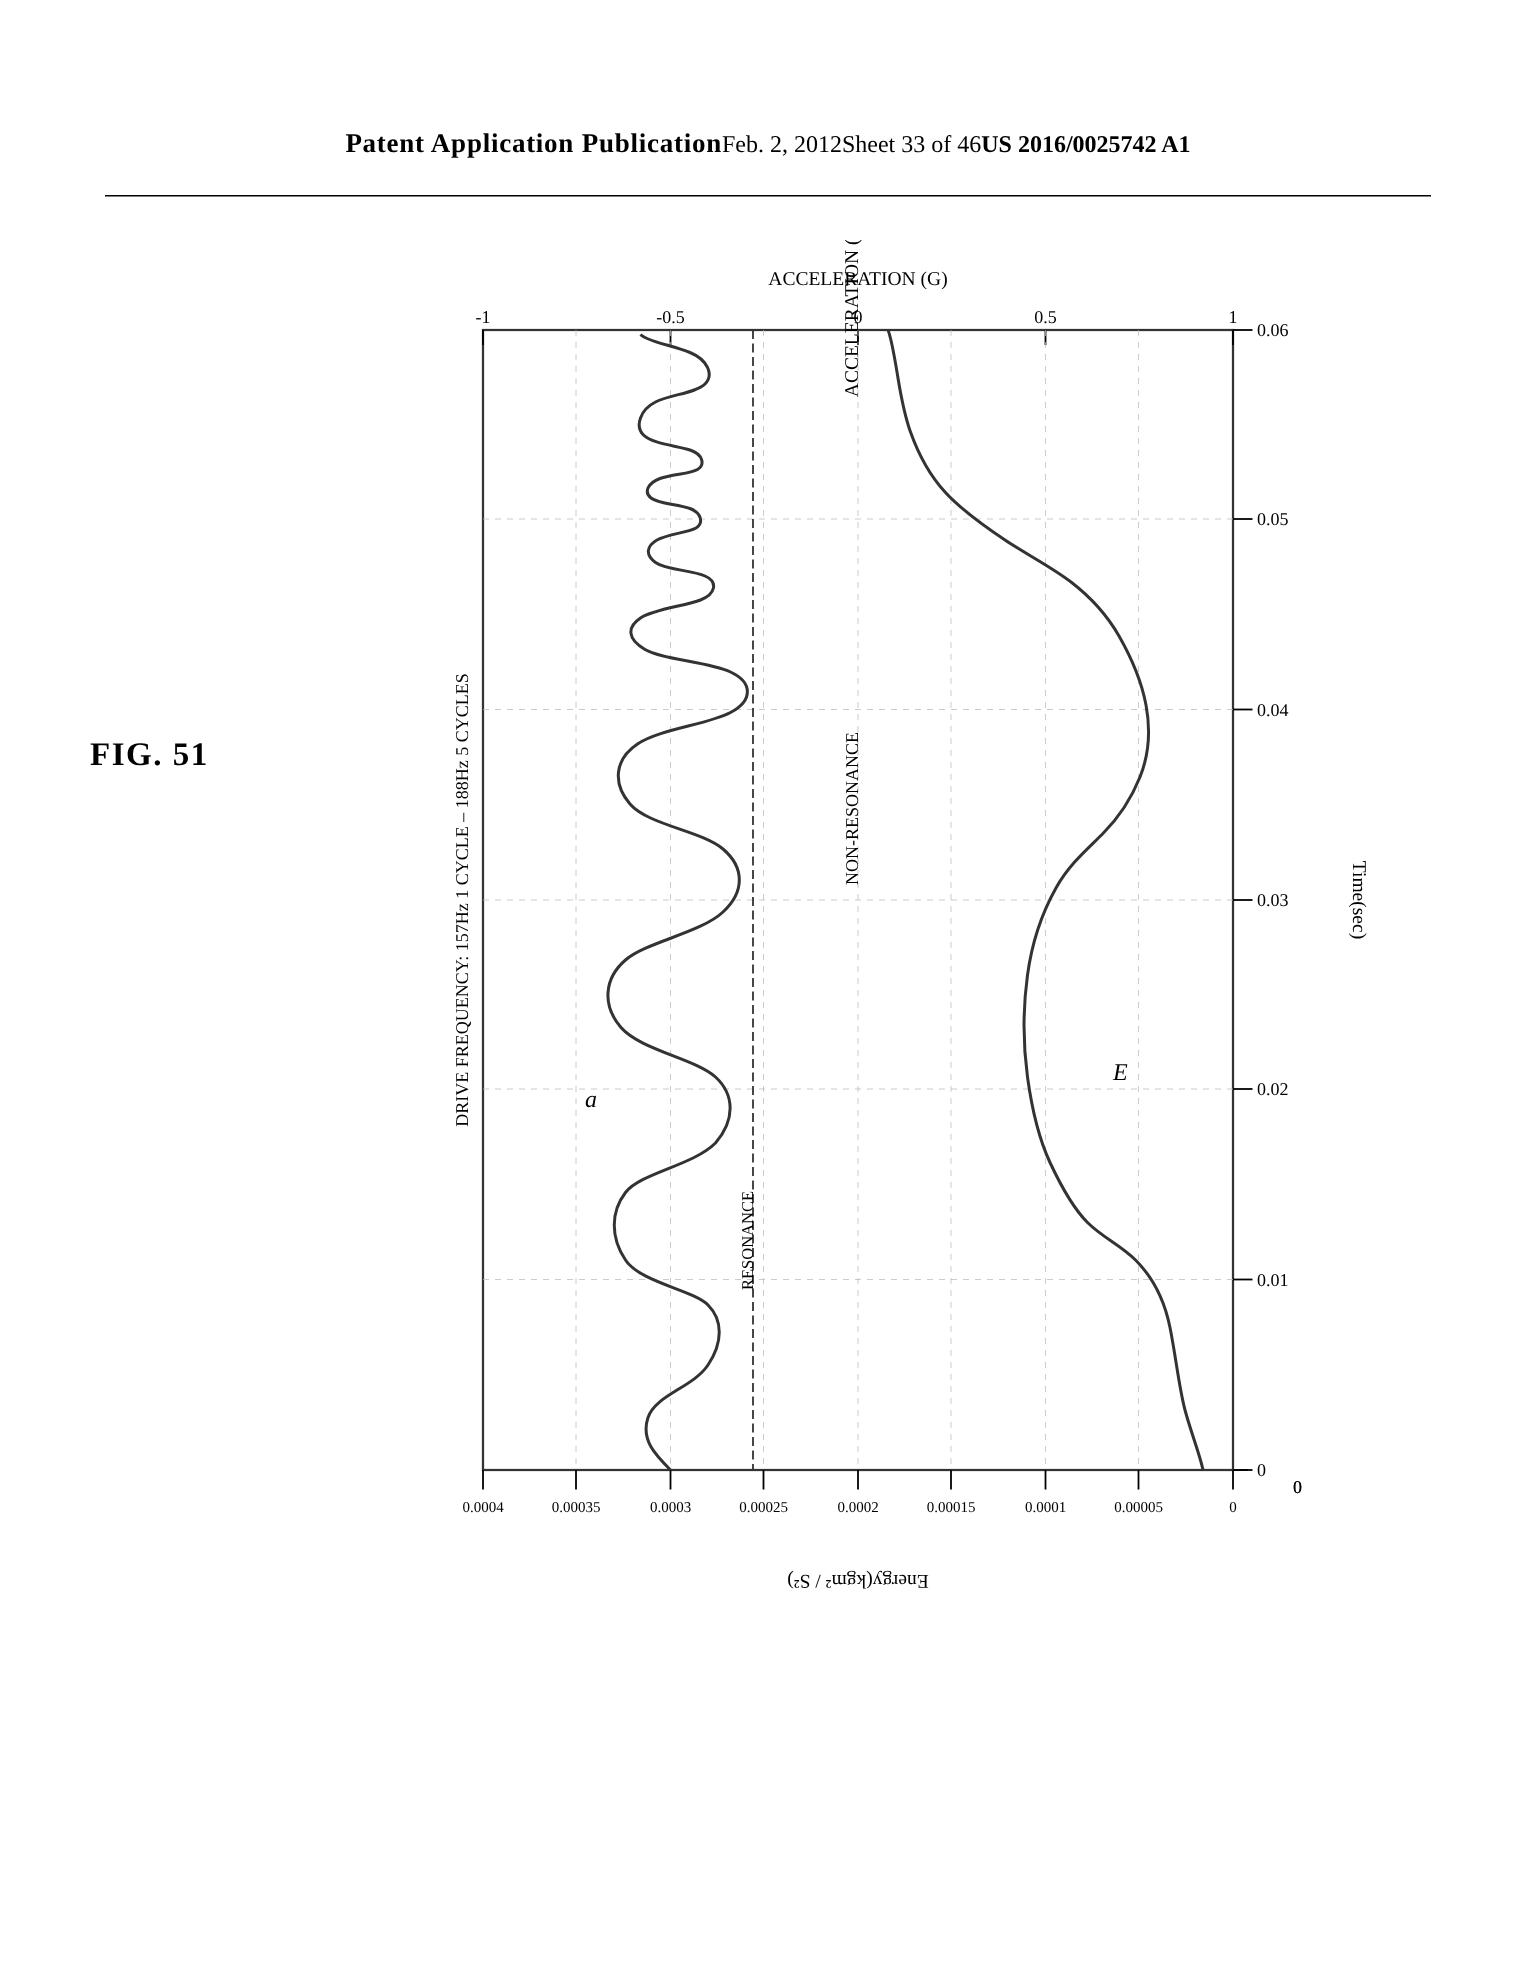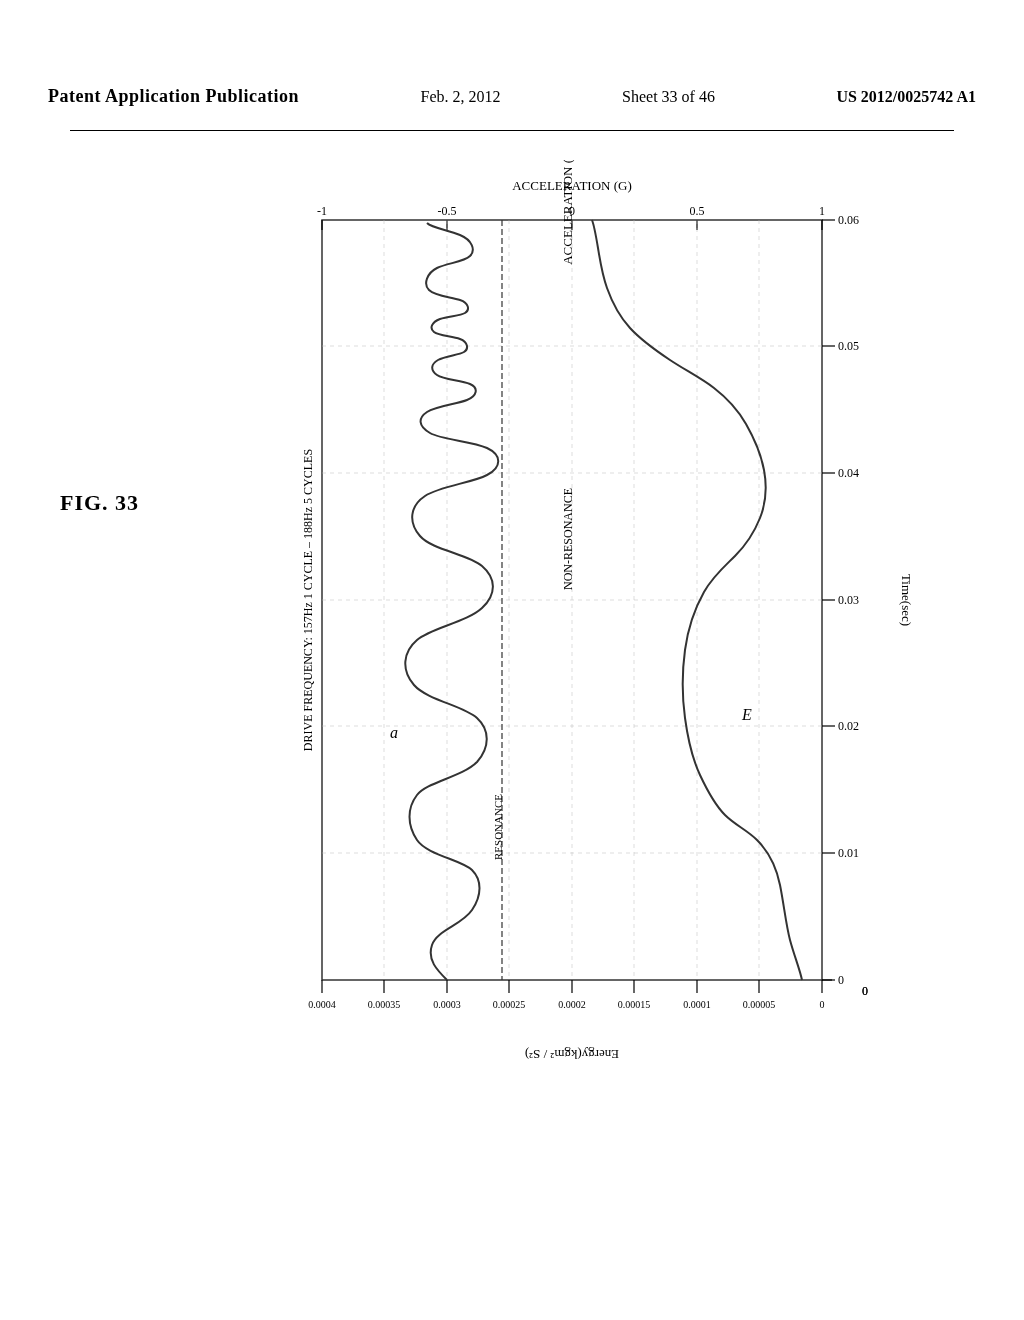--- a/index.html
+++ b/index.html
@@ -17,22 +17,22 @@
       background: #fff;
       position: relative;
     }
     .header {
       position: absolute;
       top: 55px;
       left: 0;
       right: 0;
       display: flex;
       align-items: baseline;
-      justify-content: space-between;
-      padding: 0 48px;
+      justify-content: center;
+      padding: 0 103px;
     }
     .header-left {
       font-weight: bold;
       font-size: 18px;
       letter-spacing: 0.5px;
     }
     .header-center {
       font-size: 16px;
       margin-top: 33px;
     }
@@ -69,27 +69,27 @@
   </style>
 </head>
 <body>
 
 <div class="page">
 
   <div class="header">
     <span class="header-left">Patent Application Publication</span>
     <span class="header-center">Feb. 2, 2012</span>
     <span class="header-sheet">Sheet 33 of 46</span>
-    <span class="header-patent">US 2012/0025742 A1</span>
+    <span class="header-patent">US 2016/0025742 A1</span>
   </div>
 
   <div class="divider-line"></div>
 
   <div class="fig-label">
-    <span>FIG. 33</span>
+    <span>FIG. 51</span>
   </div>
 
   <div class="chart-area">
     <svg viewBox="0 0 800 980" xmlns="http://www.w3.org/2000/svg" style="width:100%;height:100%;">
 
       <rect x="0" y="0" width="800" height="980" fill="white"></rect>
 
       <rect x="180" y="60" width="500" height="760" fill="none" stroke="#333" stroke-width="1.5"></rect>
 
       <text x="430" y="45" font-size="13" font-family="Times New Roman" text-anchor="middle" transform="rotate(-90, 430, 45)" fill="#000">ACCELERATION (G)</text>

